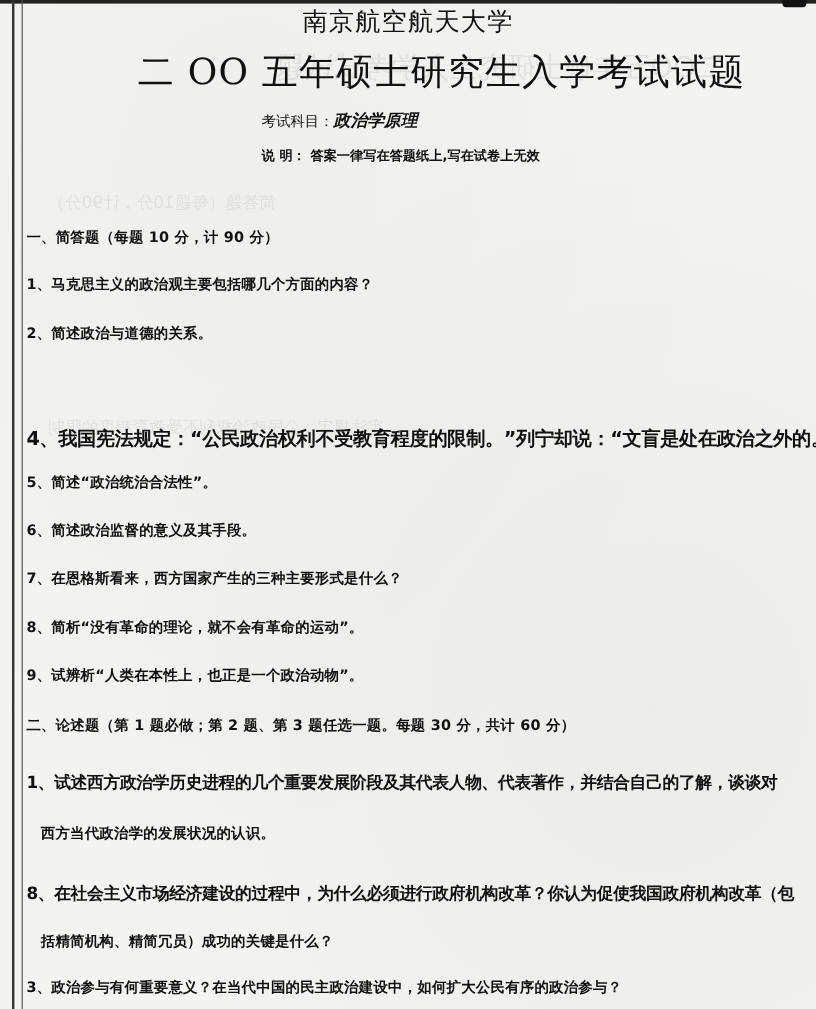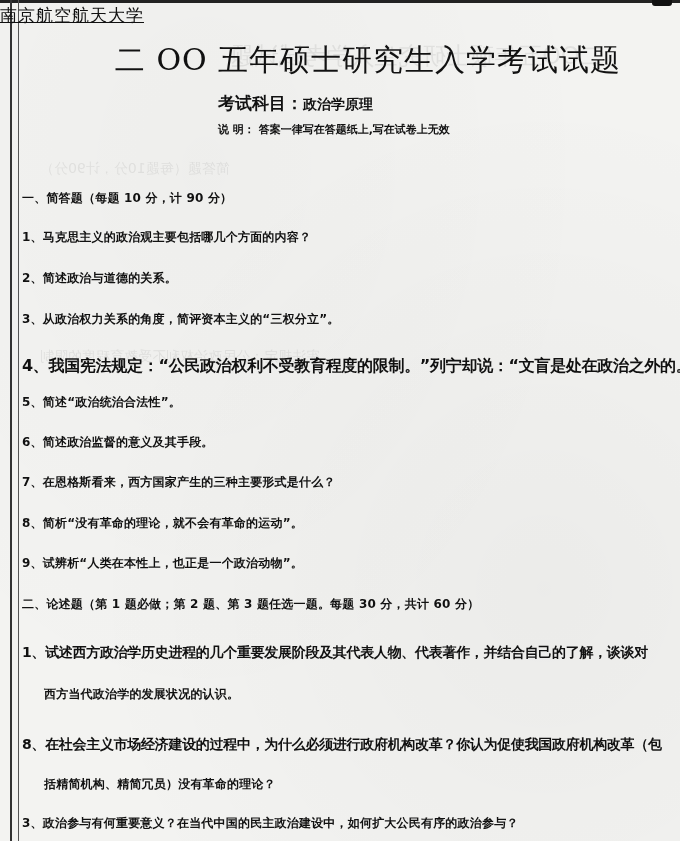--- a/index.html
+++ b/index.html
@@ -14,29 +14,29 @@
     background:
       radial-gradient(ellipse at 30% 20%, rgba(0,0,0,0.02), transparent 60%),
       radial-gradient(ellipse at 80% 70%, rgba(0,0,0,0.03), transparent 60%),
       #f3f3f1;
   }
   .top-rule { position: absolute; left: 0; right: 0; top: 0; height: 3px; background: #222; }
   .corner-mark { position: absolute; right: 8px; top: 0; width: 20px; height: 6px; background: #111; border-radius: 0 0 3px 3px; }
   .left-line1 { position: absolute; left: 10px; top: 0; bottom: 0; width: 2px; background: #333; }
   .left-line2 { position: absolute; left: 18px; top: 0; bottom: 0; width: 1px; background: #555; }
 
-  .univ { position: absolute; top: 4px; left: 0; right: 0; text-align: left; font-size: 17px; letter-spacing: 1px; text-decoration: underline; }
+  .univ { position: absolute; top: 4px; left: 0; right: 0; text-align: center; font-size: 21px; letter-spacing: 1px; }
   .title { position: absolute; top: 40px; left: 0; right: 0; text-align: center; font-family: "DejaVu Serif", "Liberation Serif", serif; font-size: 30px; letter-spacing: 1px; padding-left: 56px; }
   .subject { position: absolute; top: 92px; left: 218px; font-size: 13px; }
-  .subject .lab { font-size: 17px; font-weight: bold; }
-  .subject .val { font-weight: bold; font-size: 14px; }
+  .subject .lab { font-size: 12px; font-weight: normal; }
+  .subject .val { font-weight: bold; font-size: 14px; font-style: italic; }
   .note { position: absolute; top: 122px; left: 218px; font-size: 11px; font-weight: bold; }
 
   .line { position: absolute; left: 22px; font-size: 12px; font-weight: bold; white-space: nowrap; letter-spacing: 0.2px; }
-  .cont { left: 44px; }
+  .cont { left: 34px; }
   .bleed { position: absolute; color: rgba(0,0,0,0.07); font-size: 14px; white-space: nowrap; transform: scaleX(-1); }
 </style>
 </head>
 <body>
 
 <div class="page">
   <div class="top-rule"></div>
   <div class="corner-mark"></div>
   <div class="left-line1"></div>
   <div class="left-line2"></div>
@@ -51,27 +51,26 @@
     <span class="lab">考试科目：</span><span class="val">政治学原理</span>
   </div>
   <div class="note">
     <span>说 明：</span>
     <span>答案一律写在答题纸上,写在试卷上无效</span>
   </div>
 
   <div class="line" style="top:190px;">一、简答题（每题 10 分，计 90 分）</div>
   <div class="line" style="top:229px;">1、马克思主义的政治观主要包括哪几个方面的内容？</div>
   <div class="line" style="top:270px;">2、简述政治与道德的关系。</div>
-  <div class="line" style="top:311px;">3、从政治权力关系的角度，简评资本主义的“三权分立”。</div>
   <div class="line" style="top:356px;font-size:16px;letter-spacing:-0.3px;text-align:right;">4、我国宪法规定：“公民政治权利不受教育程度的限制。”列宁却说：“文盲是处在政治之外的。”试辨析。</div>
   <div class="line" style="top:394px;">5、简述“政治统治合法性”。</div>
   <div class="line" style="top:434px;">6、简述政治监督的意义及其手段。</div>
   <div class="line" style="top:474px;text-align:right;">7、在恩格斯看来，西方国家产生的三种主要形式是什么？</div>
   <div class="line" style="top:515px;">8、简析“没有革命的理论，就不会有革命的运动”。</div>
   <div class="line" style="top:555px;">9、试辨析“人类在本性上，也正是一个政治动物”。</div>
 
   <div class="line" style="top:596px;">二、论述题（第 1 题必做；第 2 题、第 3 题任选一题。每题 30 分，共计 60 分）</div>
   <div class="line" style="top:644px;font-size:14px;letter-spacing:-0.3px;">1、试述西方政治学历史进程的几个重要发展阶段及其代表人物、代表著作，并结合自己的了解，谈谈对</div>
   <div class="line cont" style="top:686px;">西方当代政治学的发展状况的认识。</div>
   <div class="line" style="top:736px;font-size:14px;letter-spacing:-0.3px;">8、在社会主义市场经济建设的过程中，为什么必须进行政府机构改革？你认为促使我国政府机构改革（包</div>
-  <div class="line cont" style="top:776px;">括精简机构、精简冗员）没有革命的理论？</div>
+  <div class="line cont" style="top:776px;">括精简机构、精简冗员）成功的关键是什么？</div>
   <div class="line" style="top:815px;">3、政治参与有何重要意义？在当代中国的民主政治建设中，如何扩大公民有序的政治参与？</div>
 </div>
 
 </body></html>

